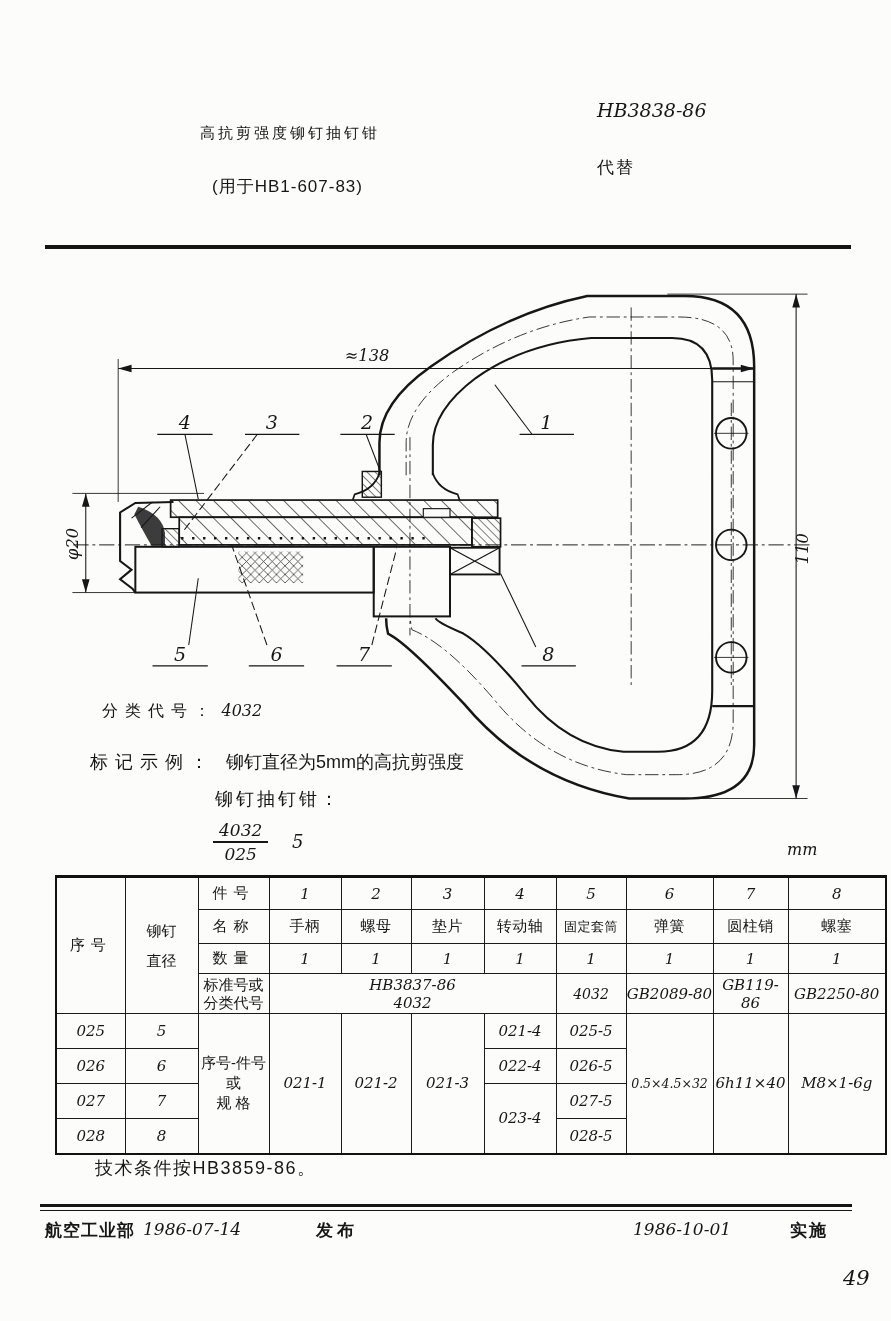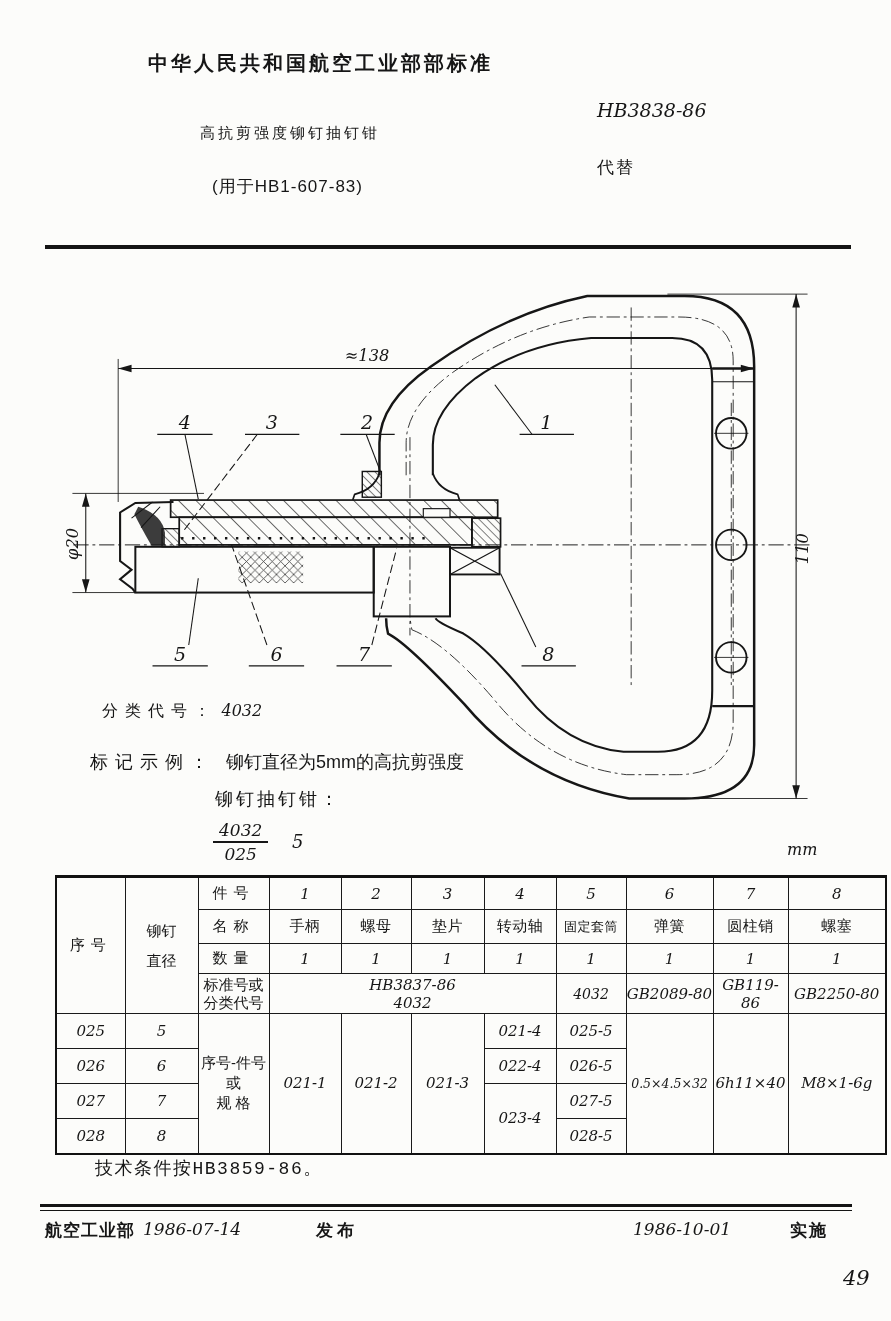--- a/index.html
+++ b/index.html
@@ -16,21 +16,21 @@
   .class-line{left:102px;top:701px;font-size:16px;}
   .class-line .lbl{letter-spacing:7px;}
   .mark-line1{left:90px;top:750px;font-size:18px;}
   .mark-line1 .lbl{letter-spacing:7px;margin-right:6px;}
   .mark-line2{left:215px;top:787px;font-size:18px;letter-spacing:3px;}
   .fraction{left:213px;top:820px;font-size:17px;text-align:center;}
   .fraction .num{display:block;border-bottom:2px solid #161616;padding:0 6px 1px 6px;}
   .fraction .den{display:block;padding-top:1px;}
   .frac-size{left:292px;top:831px;font-size:18px;}
   .mm-label{left:787px;top:840px;font-size:16px;}
-  .note-line{left:95px;top:1156px;font-size:18px;letter-spacing:1.5px;font-family:Liberation Mono, monospace;}
+  .note-line{left:95px;top:1156px;font-size:18px;letter-spacing:1.5px;}
   .rule-foot1{left:40px;top:1204px;width:812px;height:3px;background:#141414;}
   .rule-foot2{left:40px;top:1210px;width:812px;height:1px;background:#141414;}
   .foot-org{left:45px;top:1219px;font-size:17px;font-weight:bold;letter-spacing:1px;}
   .foot-d1{left:143px;top:1219px;font-size:17px;}
   .foot-issue{left:316px;top:1219px;font-size:17px;font-weight:bold;letter-spacing:4px;}
   .foot-d2{left:633px;top:1219px;font-size:17px;}
   .foot-impl{left:790px;top:1219px;font-size:17px;font-weight:bold;letter-spacing:2px;}
   .page-num{left:843px;top:1266px;font-size:21px;}
 
   table.parts{position:absolute;left:55px;top:875px;width:830px;height:277px;border-collapse:collapse;table-layout:fixed;}
@@ -45,21 +45,20 @@
   .spec3{font-size:14.5px;line-height:1.35;}
   svg text{fill:#161616;stroke:none;}
   .dimtxt{font-family:"DejaVu Serif",serif;font-style:italic;font-size:17px;}
   .cotxt{font-family:"DejaVu Serif",serif;font-style:italic;font-size:20px;}
 </style>
 </head>
 <body>
 
 <div class="page">
 
-  <div class="abs org-title">中华人民共和国航空工业部部标准</div>
   <div class="abs std-no hw">HB3838-86</div>
   <div class="abs doc-title">高抗剪强度铆钉抽钉钳</div>
   <div class="abs replaces">代替</div>
   <div class="abs subtitle">(用于HB1-607-83)</div>
   <div class="abs rule-top"></div>
 
   <svg class="abs" style="left:40px;top:250px;" width="820" height="585" viewBox="40 250 860 585">
     <defs>
       <pattern id="h1" patternUnits="userSpaceOnUse" width="13" height="13" patternTransform="rotate(135)">
         <line x1="0" y1="0" x2="0" y2="13" stroke="#222" stroke-width="1.4"></line>

